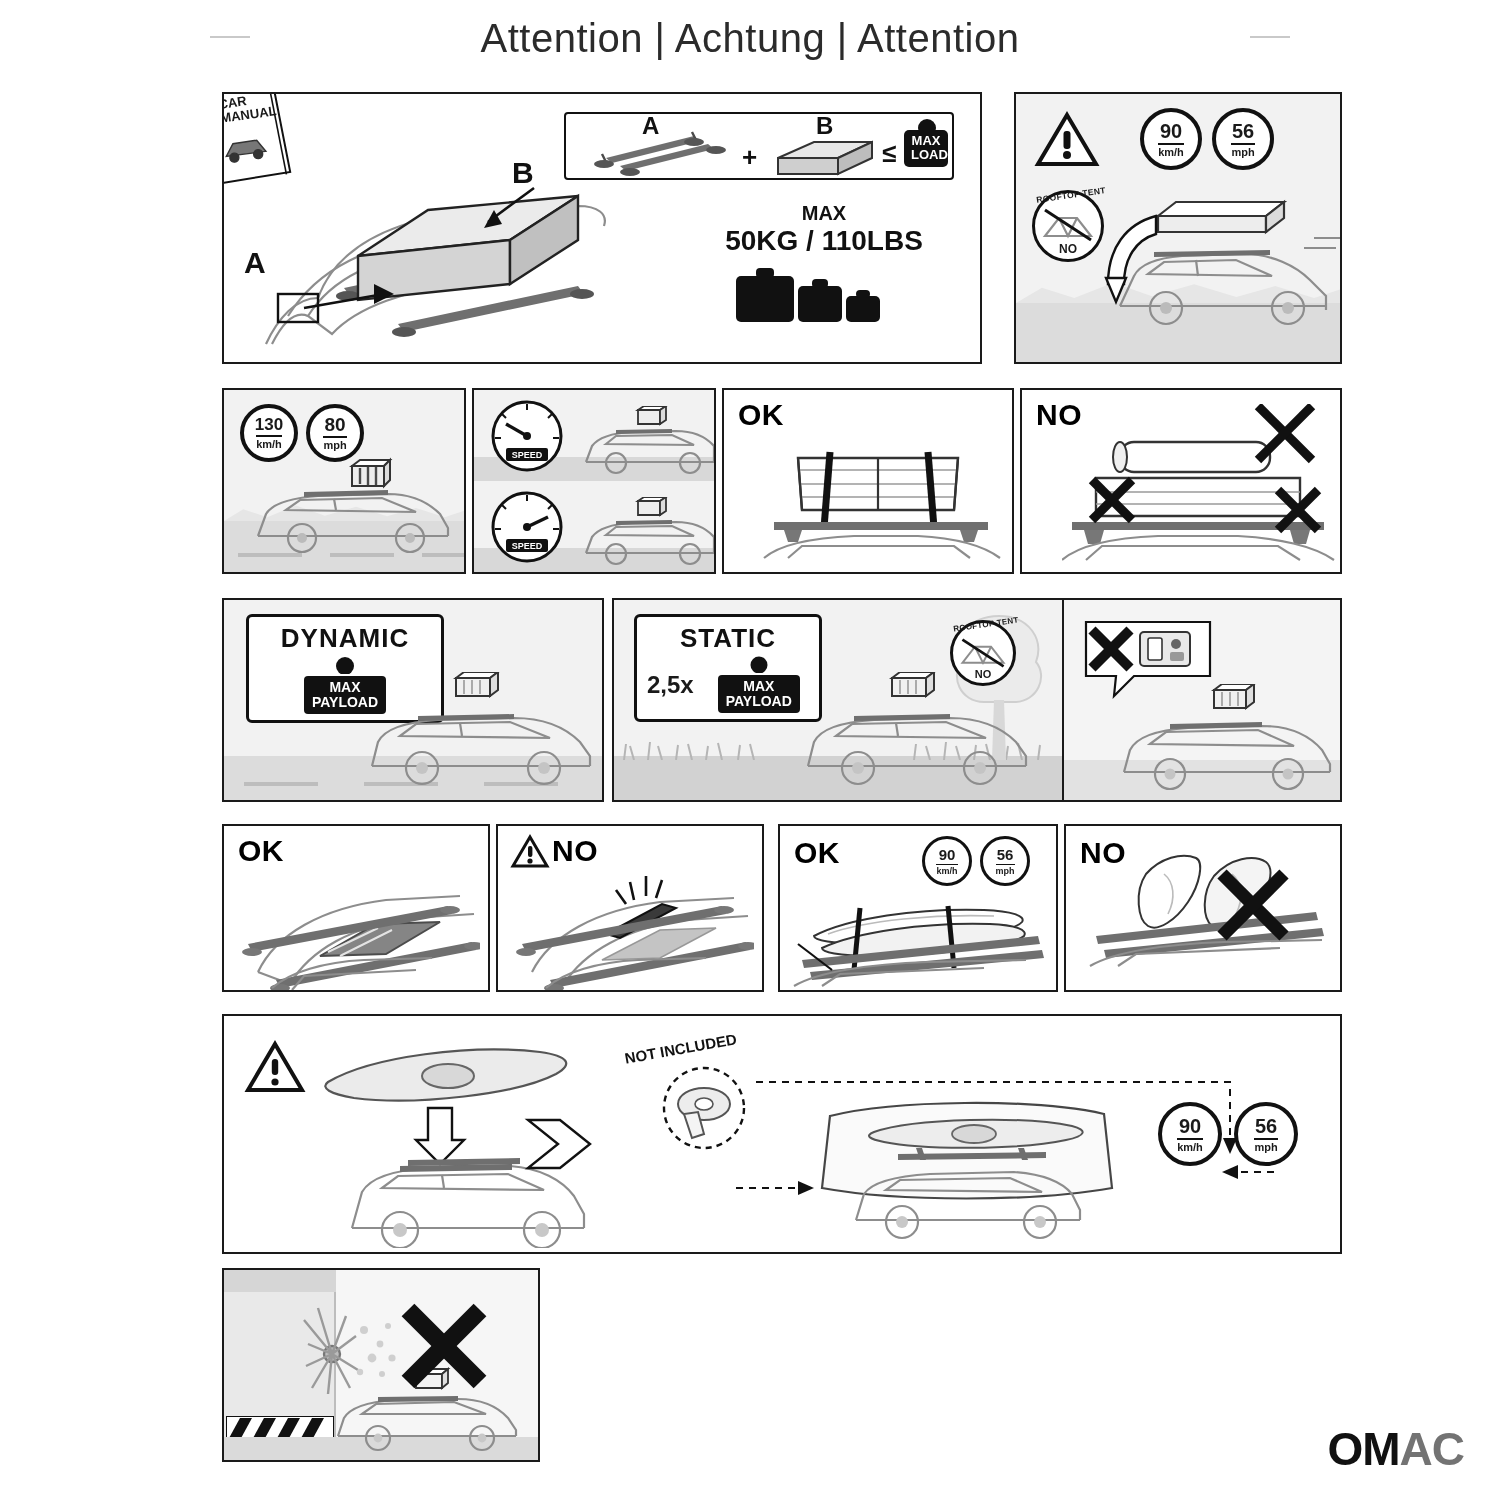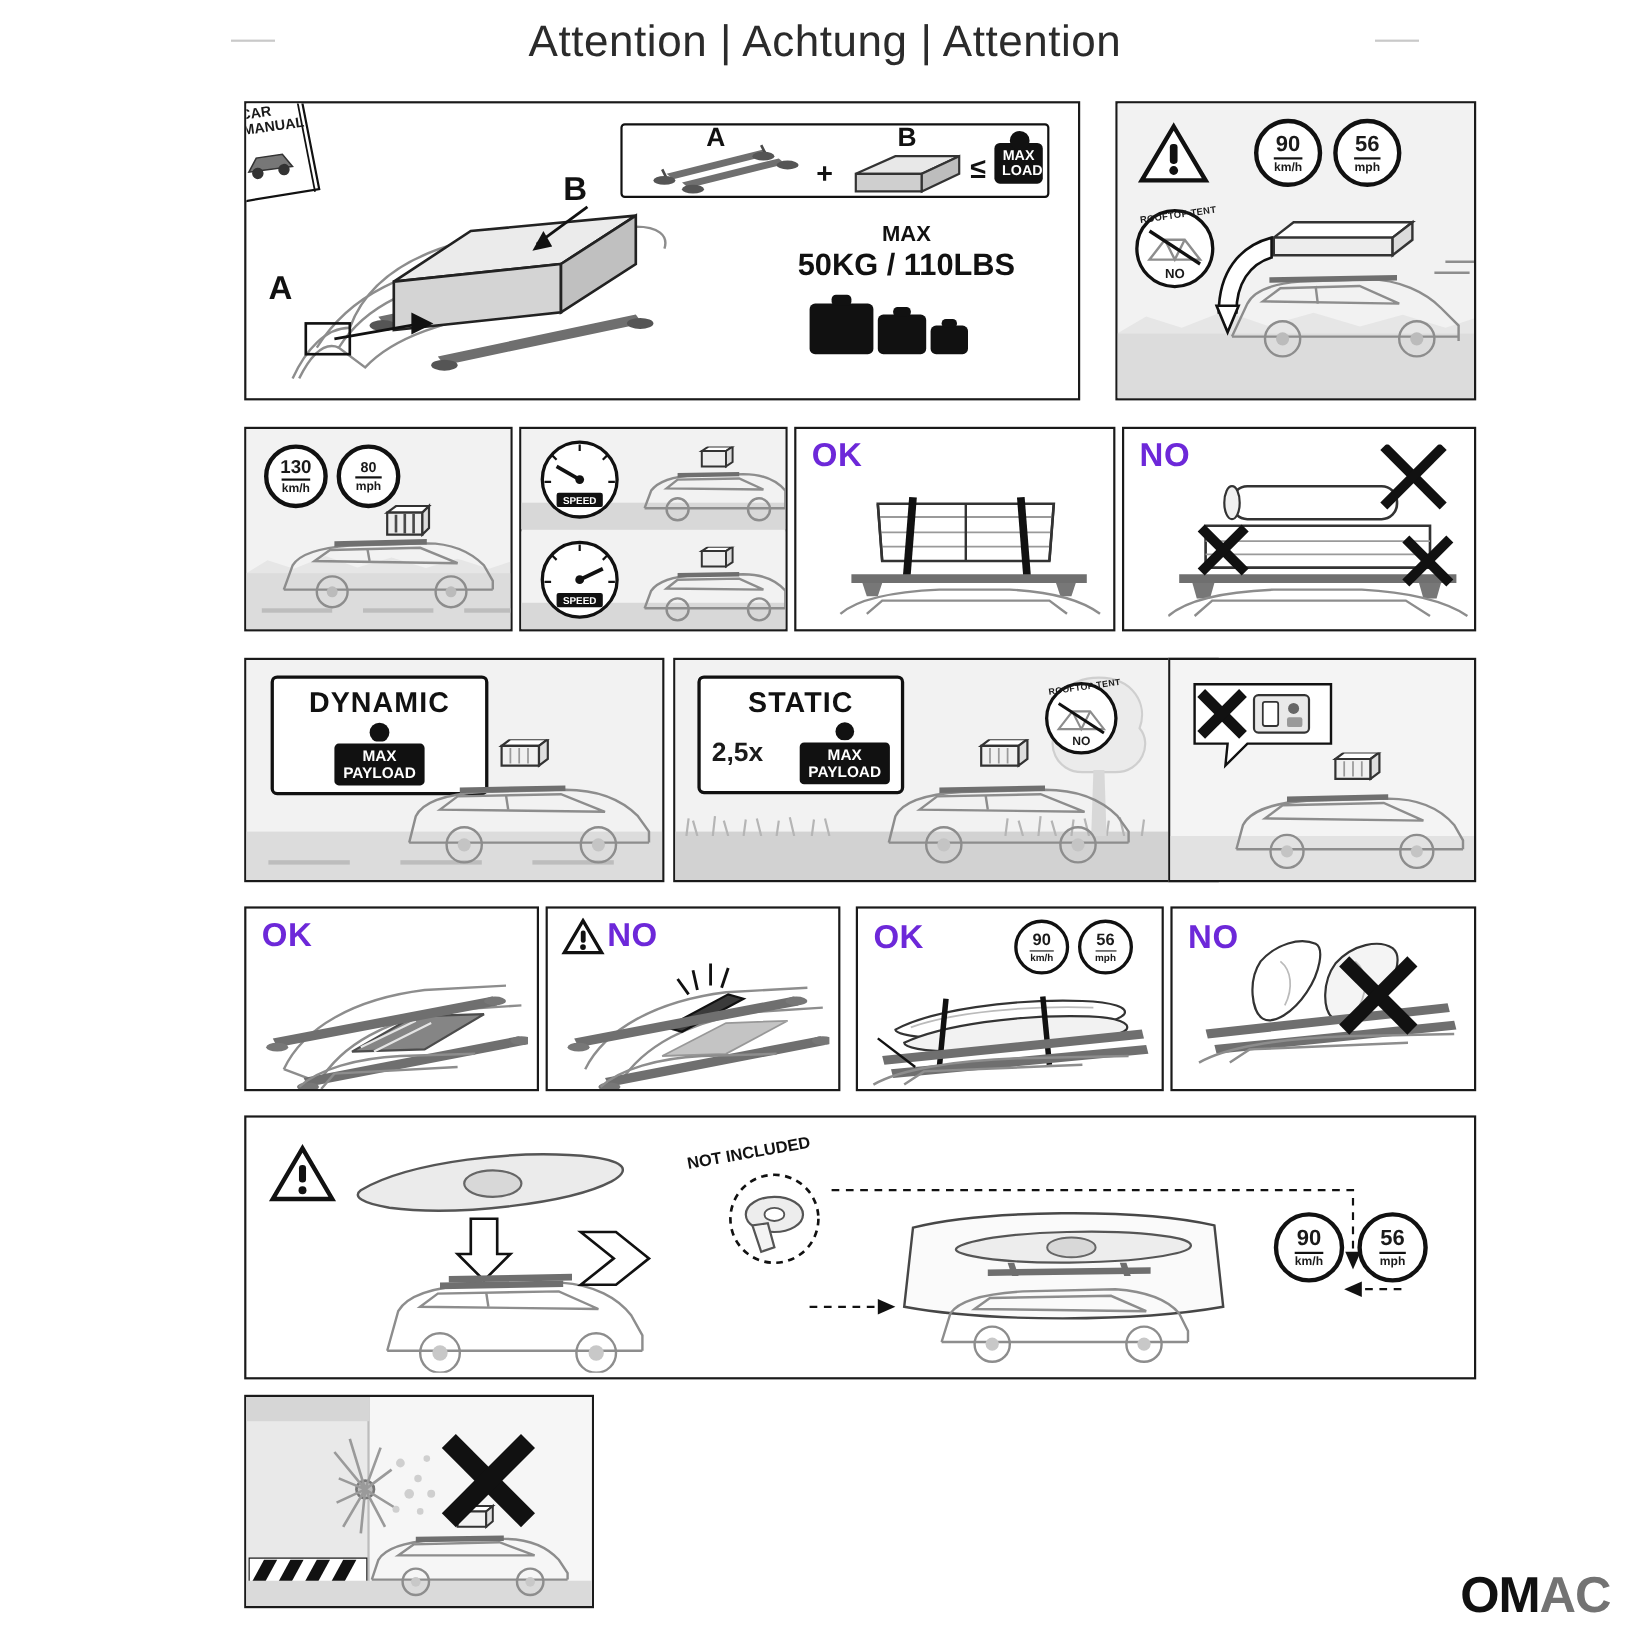--- a/index.html
+++ b/index.html
@@ -48,21 +48,21 @@
   }
   .badge .num { font-size:20px; }
   .badge .unit { font-size:11px; font-weight:bold; border-top:2px solid #111; margin-top:2px; padding-top:2px; }
   .tri-box { position:absolute; }
   .tri-box svg { display:block; }
 
   .label-ok, .label-no {
     position:absolute;
     font-weight:bold;
     font-size:30px;
-    color:#6d28d9;
+    color:#000000;
     letter-spacing:0.5px;
   }
 
   .sign {
     position:absolute;
     border:3px solid #111;
     border-radius:6px;
     background:#fff;
     text-align:center;
     padding:6px 10px;
@@ -286,21 +286,21 @@
   <div class="hills" style="bottom:28%;height:26px;"></div>
   <div class="road-dash" style="left:14px;width:64px;bottom:8%;"></div>
   <div class="road-dash" style="left:106px;width:64px;bottom:8%;"></div>
   <div class="road-dash" style="left:198px;width:44px;bottom:8%;"></div>
 
   <div class="badge" style="left:16px;top:14px;width:58px;height:58px;">
     <div class="num" style="font-size:17px;">130</div>
     <div class="unit">km/h</div>
   </div>
   <div class="badge" style="left:82px;top:14px;width:58px;height:58px;">
-    <div class="num" style="font-size:13px;">80</div>
+    <div class="num" style="font-size:19px;">80</div>
     <div class="unit">mph</div>
   </div>
 
   <svg style="position:absolute;left:24px;top:62px;width:210px;height:112px;">
 
     <path fill="#fff" stroke="#333" stroke-width="2" d="M104 14 L112 8 L142 8 L136 14 Z"></path>
     <path fill="#ededed" stroke="#333" stroke-width="2" d="M104 14 L136 14 L136 34 L104 34 Z"></path>
     <path fill="#dcdcdc" stroke="#333" stroke-width="2" d="M136 14 L142 8 L142 28 L136 34 Z"></path>
     <path class="line-dk" d="M112 16 L112 32 M120 15 L120 33 M128 15 L128 33" stroke="#9a9a9a"></path>
 
@@ -475,21 +475,21 @@
     </g>
   </svg>
 
   <svg style="position:absolute;left:330px;top:10px;width:110px;height:160px;">
     <path fill="#ebebeb" stroke="#cfcfcf" stroke-width="2" d="M55 6 C86 6, 100 30, 92 52 C104 66, 94 92, 70 92 L40 92 C16 92, 6 66, 18 52 C10 30, 24 6, 55 6 Z"></path>
     <path fill="#d8d8d8" d="M50 90 L60 90 L62 150 L48 150 Z"></path>
   </svg>
 
   <div class="sign" style="left:20px;top:14px;width:188px;">
     <div class="head">STATIC</div>
-    <div style="display:flex;align-items:center;justify-content:space-between;gap:24px;margin-top:2px;">
+    <div style="display:flex;align-items:center;justify-content:flex-start;gap:24px;margin-top:2px;">
       <span style="font-size:24px;font-weight:bold;">2,5x</span>
       <span style="position:relative;display:inline-block;">
         <svg style="display:block;margin:0 auto -2px;width:28px;height:17px;">
             <circle cx="14" cy="9" r="8.5" fill="#111"></circle>
           </svg>
         <span class="pl">
           <span>MAX</span><br>
           <span>PAYLOAD</span>
         </span>
       </span>

